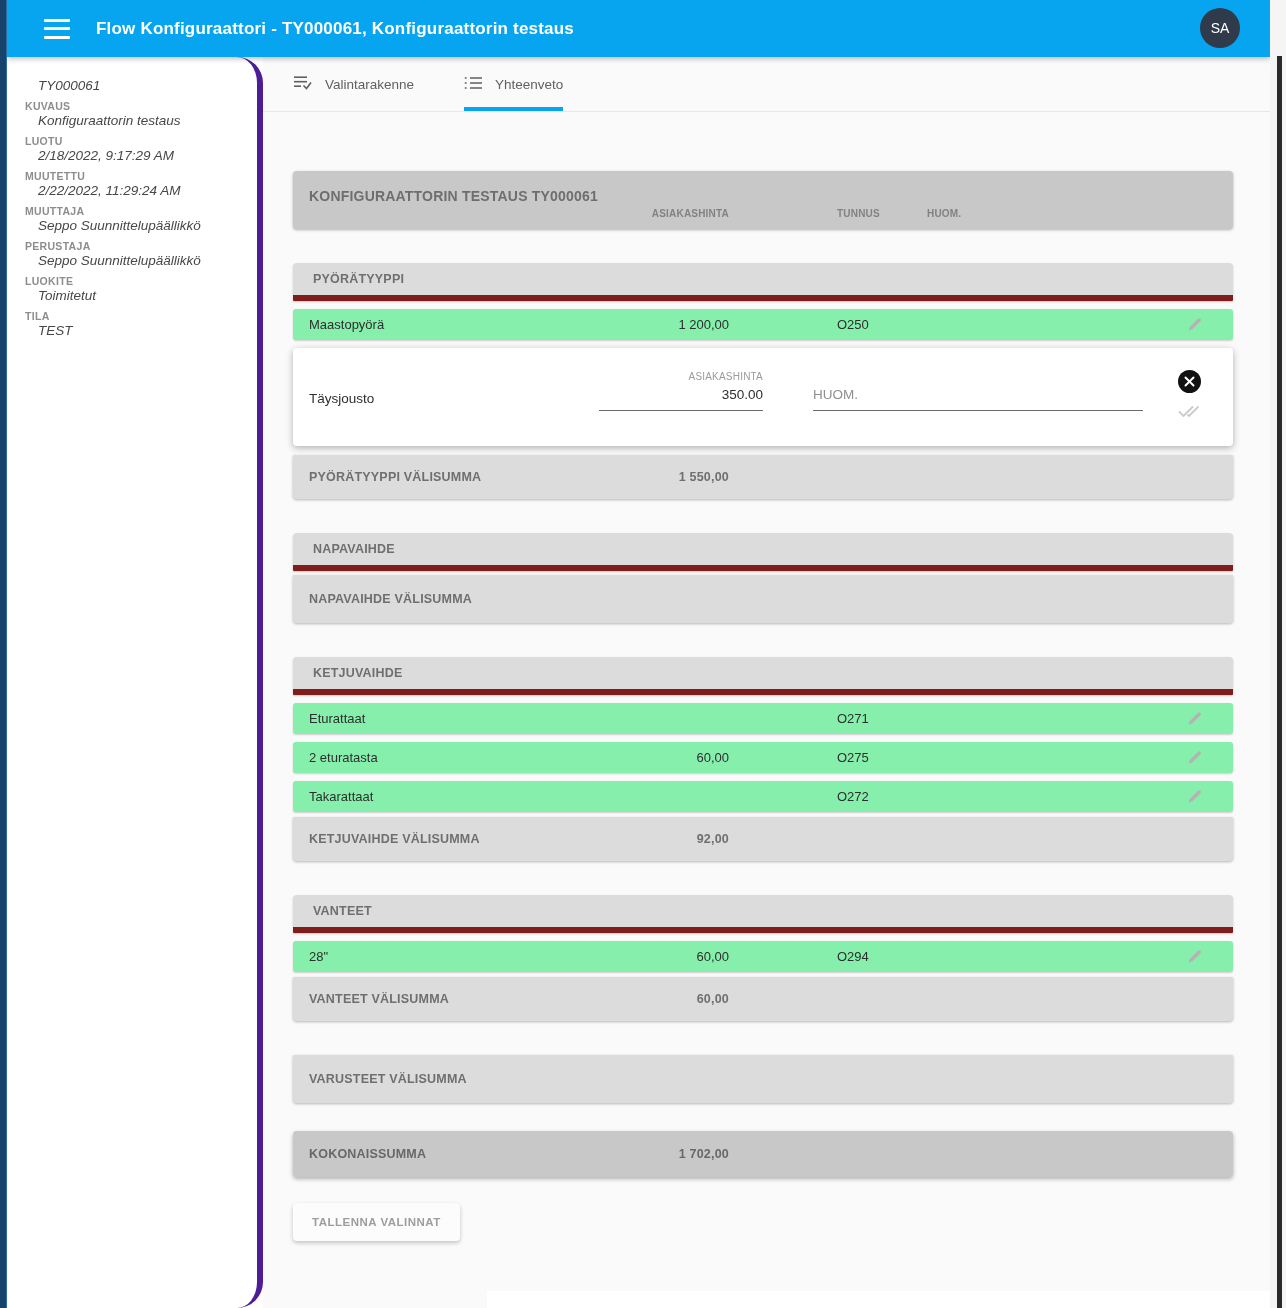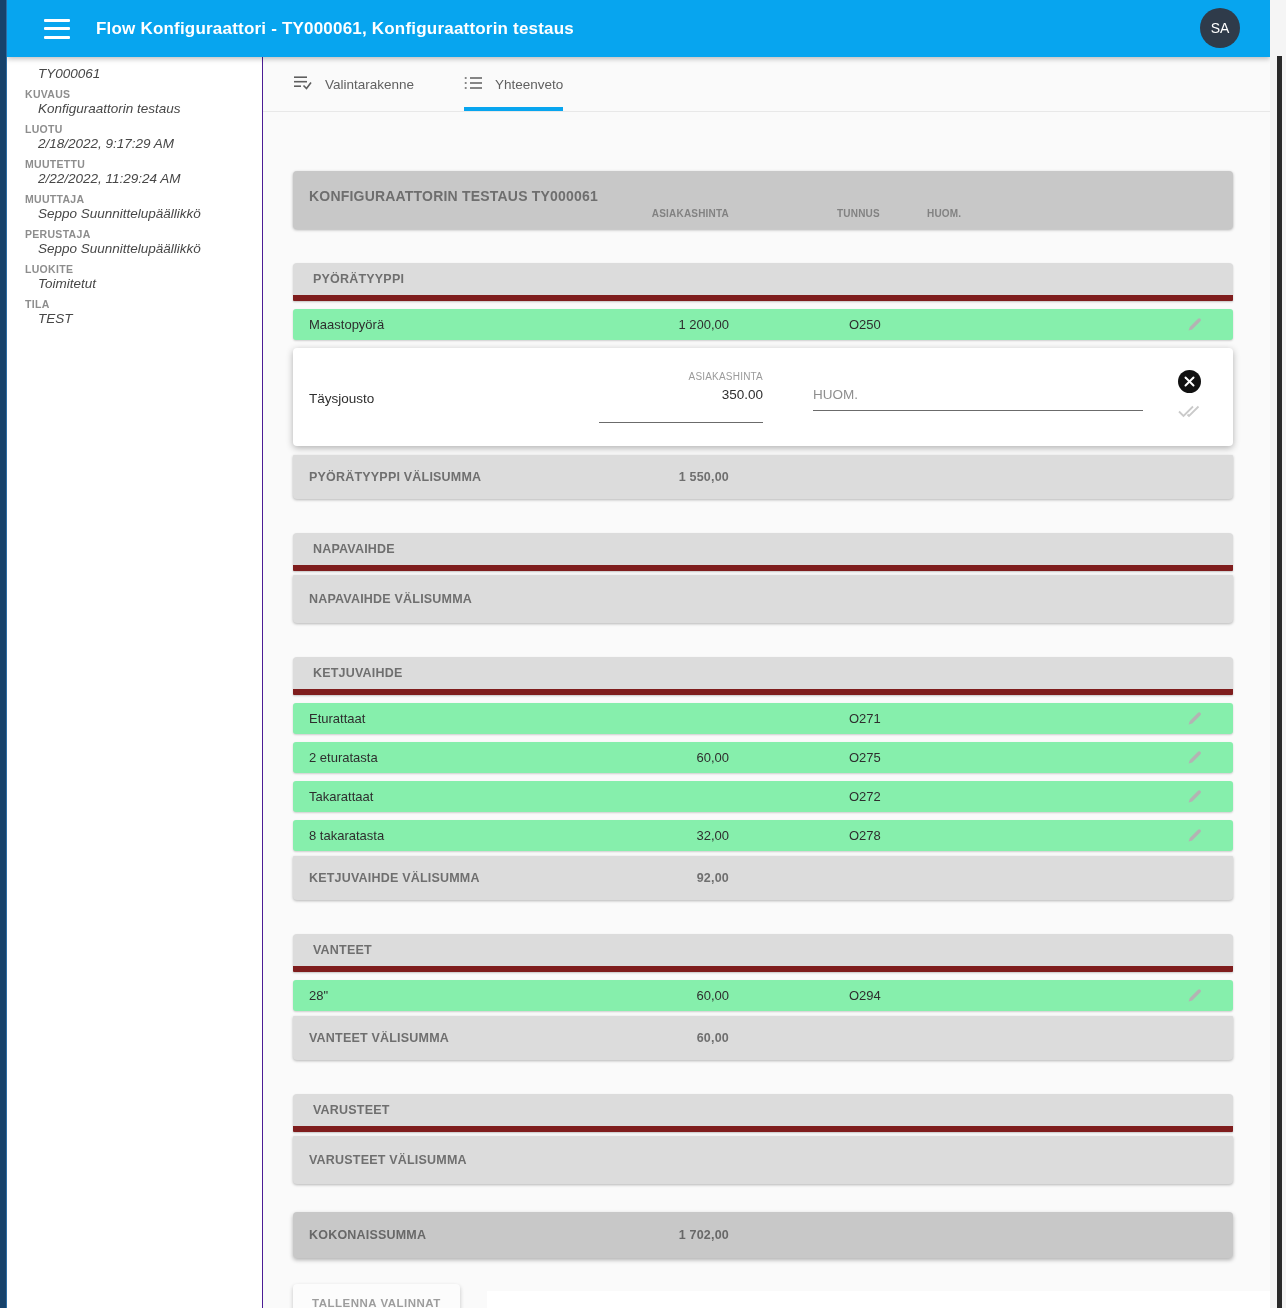--- a/index.html
+++ b/index.html
@@ -23,21 +23,21 @@
   .hamburger { width:28px; height:20px; margin-left:37px; display:flex;
     flex-direction:column; justify-content:space-between; cursor:pointer; }
   .hamburger span { display:block; height:3px; width:26px; background:#fff; border-radius:1px; }
   .appbar-title { color:#fff; font-size:17px; font-weight:700; margin-left:24px; letter-spacing:.2px; }
   .avatar { position:absolute; right:30px; top:8px; width:40px; height:40px; border-radius:50%;
     background:#2f3b4a; color:#fff; font-size:14px; display:flex; align-items:center;
     justify-content:center; cursor:pointer; }
 
   
   .body-row { position:absolute; left:7px; top:57px; width:1263px; height:1251px; display:flex; }
-  .sidebar { width:256px; background:#fff; border-right:1px solid #4c1d95; padding-top:9px; }
+  .sidebar { width:256px; background:#fff; border-right:6px solid #4c1d95; padding-top:21px;border-radius:26px; }
   .sb-id { font-style:italic; font-size:13.5px; color:#474747; margin:0 0 7px 31px; }
   .sb-label { font-size:10.5px; font-weight:700; color:#8d8d8d; letter-spacing:.3px;
     margin:7px 0 1px 18px; }
   .sb-value { font-style:italic; font-size:13.5px; color:#474747; margin-left:31px; }
 
   .main { flex:1; background:#fafafa; position:relative; }
 
   
   .tabs { height:55px; border-bottom:1px solid #e8e8e8; display:flex; padding-left:30px; }
   .tab { display:flex; align-items:center; gap:12px; margin-right:50px; cursor:pointer;
@@ -61,37 +61,37 @@
 
   
   .sec-h { height:38px; background:#dcdcdc; border-radius:4px 4px 1px 1px;
     border-bottom:6px solid #7f1d1d; box-shadow:0 1px 2px rgba(0,0,0,.22);
     display:flex; align-items:center; padding-left:20px; font-size:12.5px; font-weight:700;
     color:#6f6f6f; letter-spacing:.2px; margin-bottom:4px; }
   .row { height:31px; background:#86efac; border-radius:3px; box-shadow:0 1px 2px rgba(0,0,0,.18);
     position:relative; margin-bottom:5px; font-size:13px; color:#2e2e2e; line-height:31px;margin-top:8px; }
   .c-label { position:absolute; left:16px; }
   .c-price { position:absolute; left:296px; width:140px; text-align:right; }
-  .c-code  { position:absolute; left:556px; }
+  .c-code  { position:absolute; left:544px; }
   .c-edit  { position:absolute; right:30px; top:0; height:100%; display:flex;
     align-items:center; cursor:pointer; }
   .subtotal { height:44px; background:#dcdcdc; border-radius:1px 1px 4px 4px;
     box-shadow:0 1px 3px rgba(0,0,0,.28); position:relative; line-height:44px;
     font-size:12.5px; font-weight:700; color:#6f6f6f; letter-spacing:.2px; margin-bottom:34px; }
   .subtotal.tall { height:48px; line-height:48px; }
 
   
   .editcard { height:98px; background:#fff; border-radius:4px;
     box-shadow:0 2px 7px rgba(0,0,0,.3); position:relative; margin:8px 0 9px; }
   .e-label { position:absolute; left:16px; top:43px; font-size:13.5px; color:#2e2e2e; }
   .price-field { position:absolute; left:306px; top:23px; width:164px; text-align:right; }
   .price-field .flabel { font-size:10px; color:#9b9b9b; letter-spacing:.2px; margin-bottom:3px; }
   .price-field input { width:100%; border:none; border-bottom:1px solid #6b6b6b;
     background:transparent; outline:none; text-align:right; font-size:13.5px;
-    font-family:"Liberation Sans",sans-serif; color:#2e2e2e; padding:2px 0 20px; }
+    font-family:"Liberation Sans",sans-serif; color:#2e2e2e; padding:2px 0 8px; }
   .note-field { position:absolute; left:520px; top:37px; width:330px; }
   .note-field input { width:100%; border:none; border-bottom:1px solid #6b6b6b;
     background:transparent; outline:none; font-size:13.5px;
     font-family:"Liberation Sans",sans-serif; color:#2e2e2e; padding:2px 0 8px; }
   .note-field input::placeholder { color:#8f8f8f; opacity:1; }
   .icon-close { position:absolute; right:32px; top:22px; width:23px; height:23px;
     border-radius:50%; background:#111; color:#fff; display:flex; align-items:center;
     justify-content:center; cursor:pointer; }
   .icon-check { position:absolute; right:31px; top:55px; cursor:pointer; }
 
@@ -263,30 +263,20 @@
         <div class="row">
           <span class="c-label">Takarattaat</span>
           <span class="c-price"></span>
           <span class="c-code">O272</span>
           <span class="c-edit">
             <svg width="17" height="17" viewBox="0 0 17 17">
                 <path d="M2.6 14.6 l1.2-3.6 8.2-8.2 a1.65 1.65 0 0 1 2.4 2.4 l-8.2 8.2 z" fill="#b3b3b3"></path>
               </svg>
           </span>
         </div>
-        <div class="row">
-          <span class="c-label">8 takaratasta</span>
-          <span class="c-price">32,00</span>
-          <span class="c-code">O278</span>
-          <span class="c-edit">
-            <svg width="17" height="17" viewBox="0 0 17 17">
-                <path d="M2.6 14.6 l1.2-3.6 8.2-8.2 a1.65 1.65 0 0 1 2.4 2.4 l-8.2 8.2 z" fill="#b3b3b3"></path>
-              </svg>
-          </span>
-        </div>
         <div class="subtotal">
           <span class="c-label">KETJUVAIHDE VÄLISUMMA</span>
           <span class="c-price">92,00</span>
         </div>
       </section>
 
       
       <section>
         <div class="sec-h">VANTEET</div>
         <div class="row">
@@ -300,21 +290,20 @@
           </span>
         </div>
         <div class="subtotal">
           <span class="c-label">VANTEET VÄLISUMMA</span>
           <span class="c-price">60,00</span>
         </div>
       </section>
 
       
       <section>
-        <div class="sec-h">VARUSTEET</div>
         <div class="subtotal tall" style="margin-bottom:28px;">
           <span class="c-label">VARUSTEET VÄLISUMMA</span>
           <span class="c-price"></span>
         </div>
       </section>
 
       <div class="total">
         <span class="c-label">KOKONAISSUMMA</span>
         <span class="c-price">1 702,00</span>
       </div>

